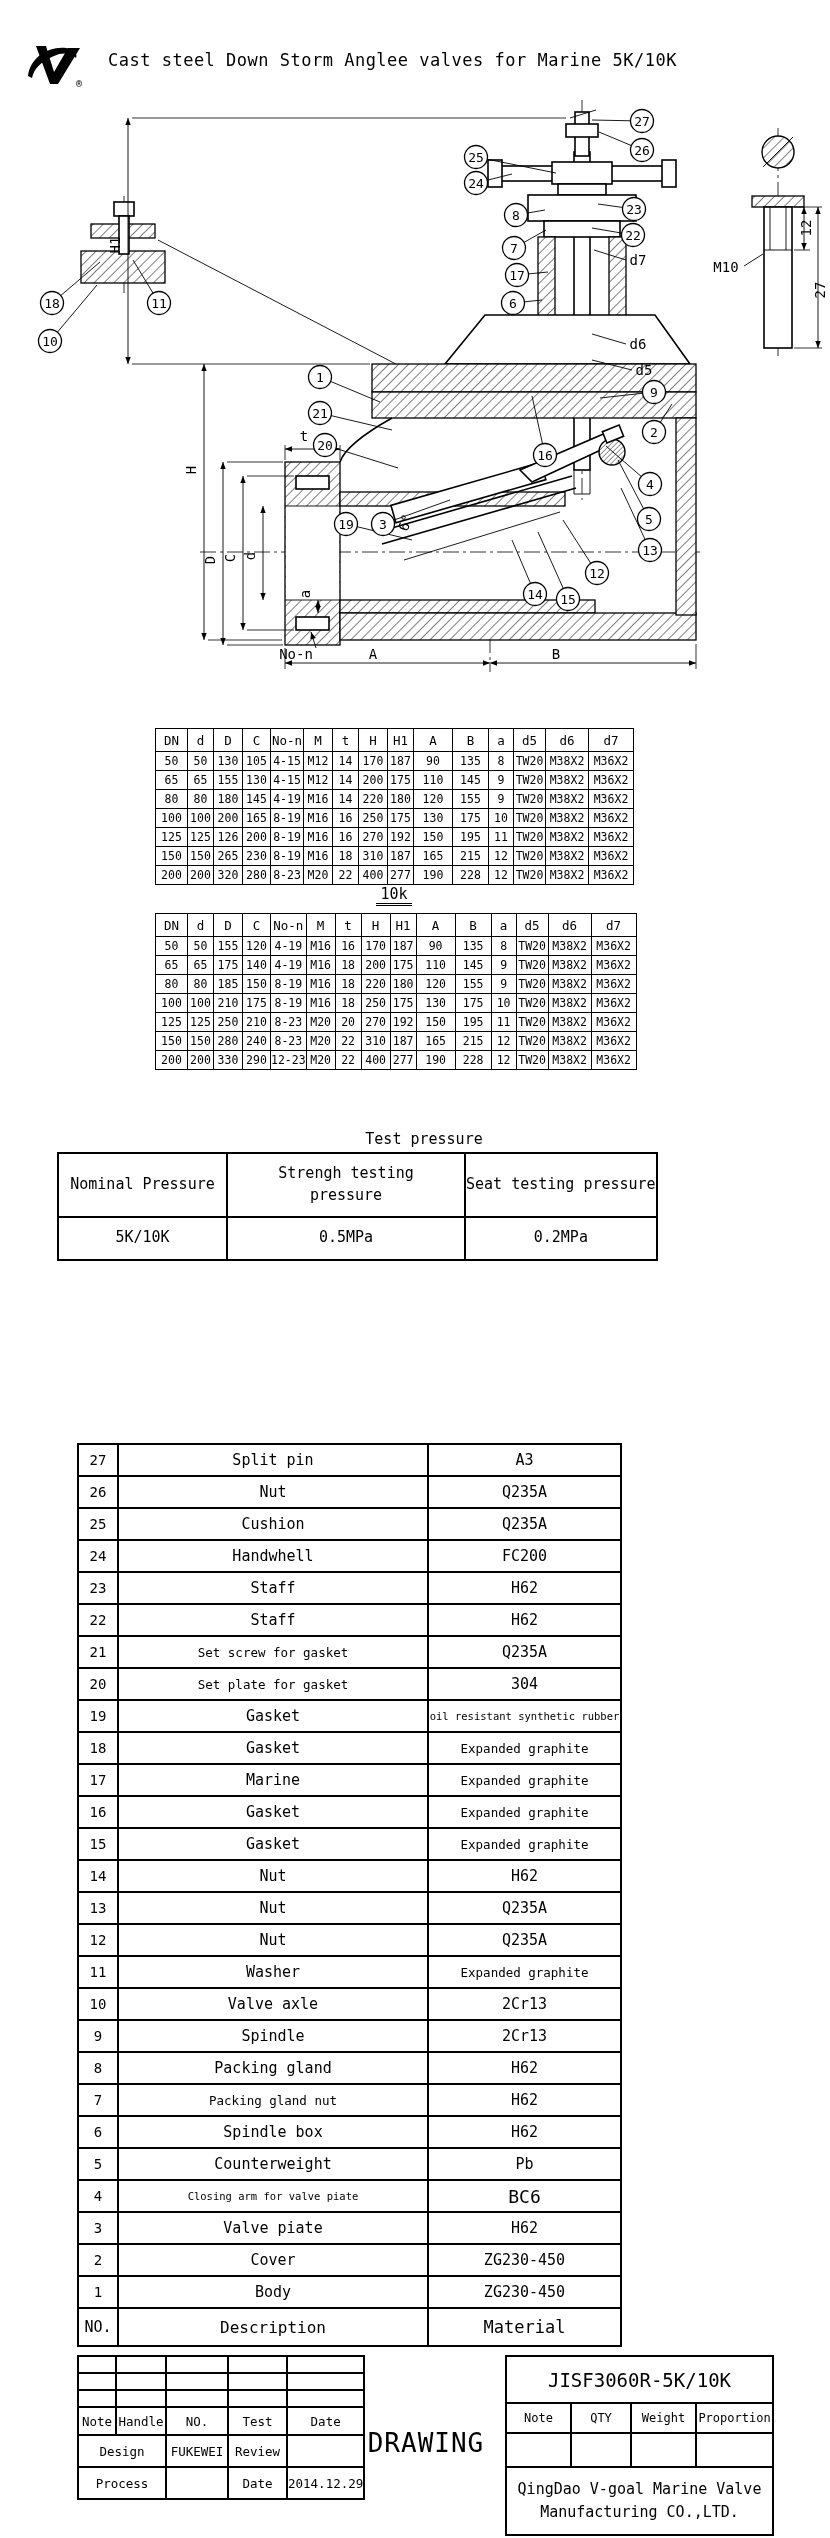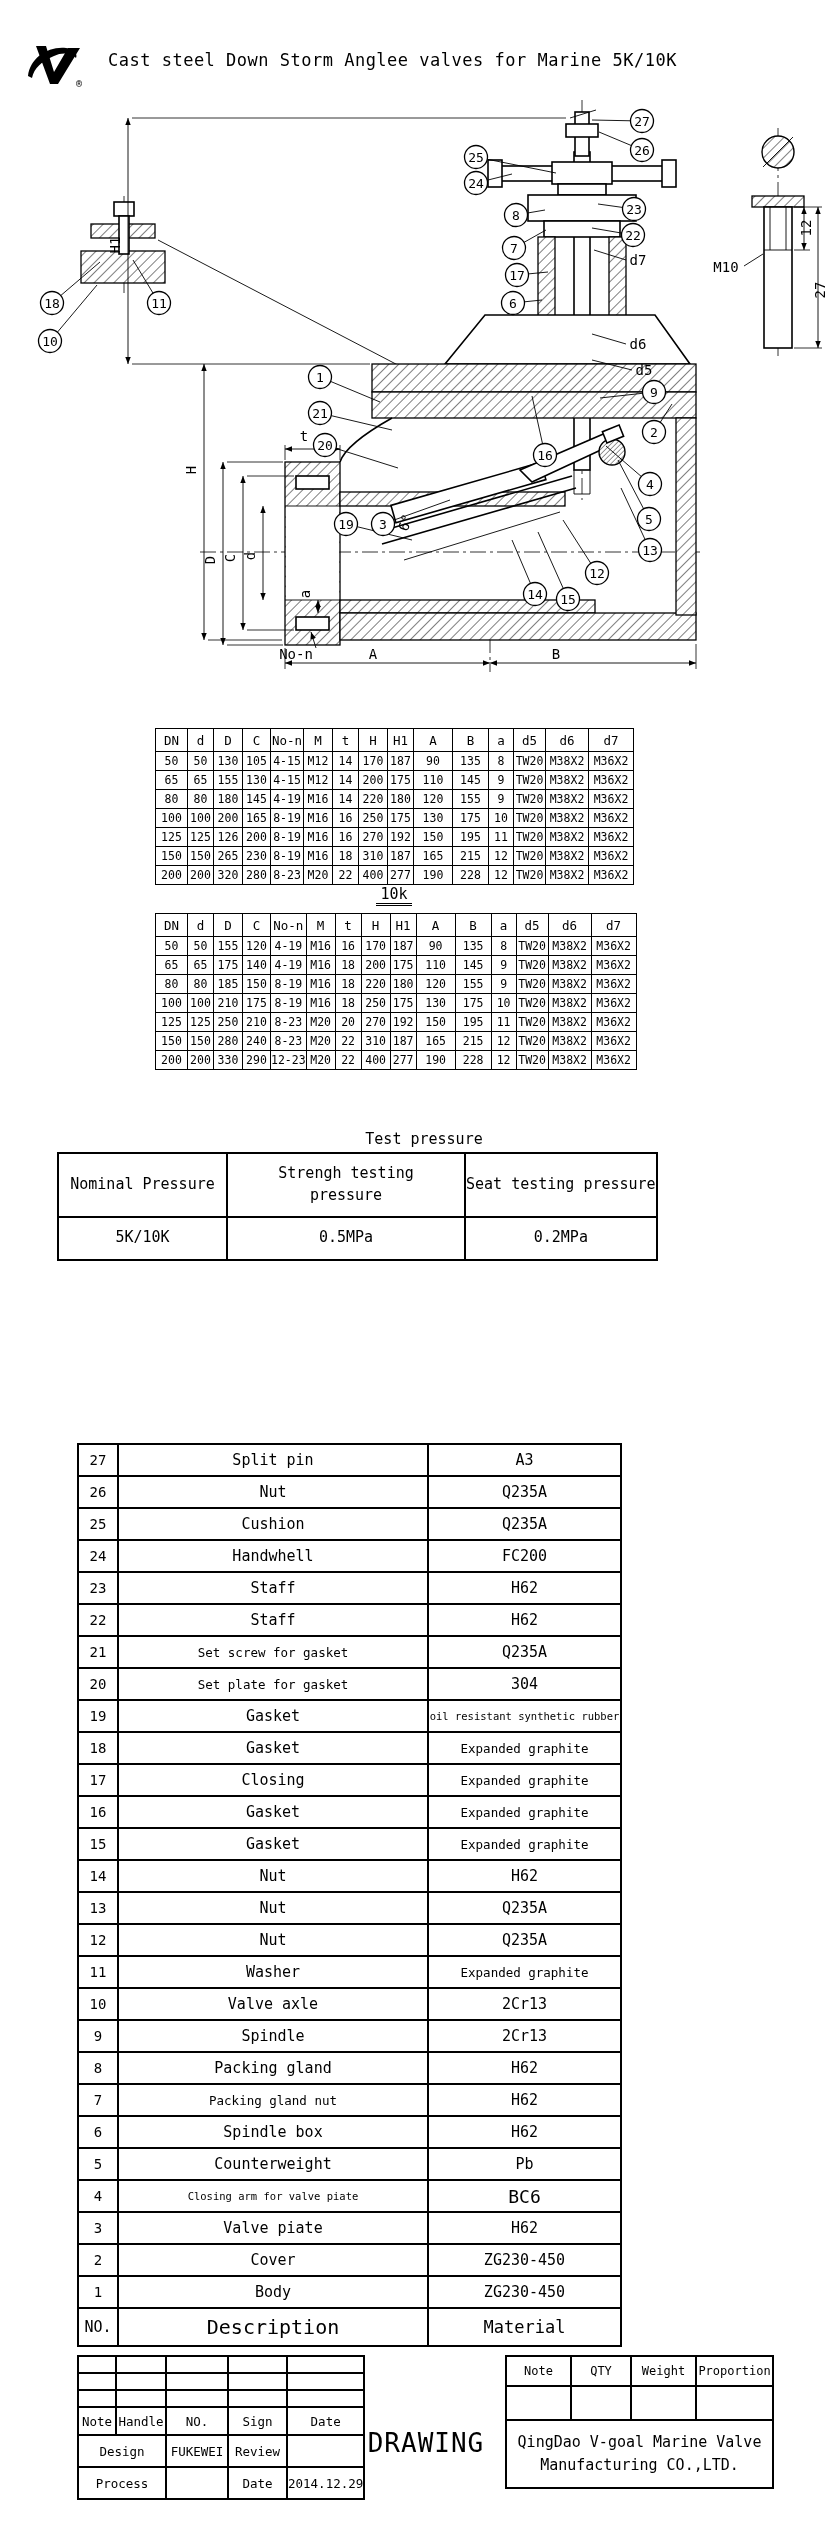--- a/index.html
+++ b/index.html
@@ -28,21 +28,21 @@
 
   
   #parts{position:absolute;left:77px;top:1443px}
   #parts td{border:2px solid #000;text-align:center;font-size:15px;padding:0}
   #parts td.no{font-size:14px}
   #parts .sm{font-size:12.5px}
   #parts .xs{font-size:10.5px}
   #parts .bg{font-size:18px}
   #parts tr{height:32px}
   #parts tr.hdr{height:38px}
-  #parts tr.hdr .h-desc{font-size:20px}
+  #parts tr.hdr .h-desc{font-size:16px}
   #parts tr.hdr .h-mat{font-size:17px}
   #parts tr.hdr .h-no{font-size:15px}
 
   
   #tbl-left{position:absolute;left:77px;top:2355px}
   #tbl-left td{border:2px solid #000;text-align:center;font-size:12.5px;padding:0}
   #drawing-word{left:347px;top:2355px;width:158px;height:175px;display:flex;
       align-items:center;justify-content:center;font-size:26px;letter-spacing:1px}
   #tbl-right{position:absolute;left:505px;top:2355px}
   #tbl-right td{border:2px solid #000;text-align:center;padding:0;font-size:12px}
@@ -749,21 +749,21 @@
           <td>Gasket</td>
           <td class="xs">oil resistant synthetic rubber</td>
         </tr>
         <tr>
           <td class="no">18</td>
           <td>Gasket</td>
           <td class="sm">Expanded graphite</td>
         </tr>
         <tr>
           <td class="no">17</td>
-          <td>Closing</td>
+          <td>Marine</td>
           <td class="sm">Expanded graphite</td>
         </tr>
         <tr>
           <td class="no">16</td>
           <td>Gasket</td>
           <td class="sm">Expanded graphite</td>
         </tr>
         <tr>
           <td class="no">15</td>
           <td>Gasket</td>
@@ -874,21 +874,21 @@
           <td></td>
           <td></td>
           <td></td>
           <td></td>
           <td></td>
         </tr>
         <tr style="height: 28px;">
           <td>Note</td>
           <td>Handle</td>
           <td>NO.</td>
-          <td>Sign</td>
+          <td>Test</td>
           <td>Date</td>
         </tr>
         <tr style="height: 32px; margin-top: 29px;">
           <td colspan="2">Design</td>
           <td>FUKEWEI</td>
           <td>Review</td>
           <td></td>
         </tr>
         <tr style="height: 32px;">
           <td colspan="2">Process</td>
@@ -902,20 +902,23 @@
   <div class="abs" id="drawing-word">DRAWING</div>
 
   <table id="tbl-right">
     <colgroup>
         <col style="width:65px">
         <col style="width:60px">
         <col style="width:65px">
         <col style="width:77px">
       </colgroup>
     <tbody>
+        <tr>
+          <td colspan="4" class="rt-title">JISF3060R-5K/10K</td>
+        </tr>
     <tr id="rt-h" class="cell-h">
           <td>Note</td>
           <td>QTY</td>
           <td>Weight</td>
           <td>Proportion</td>
         </tr>
     <tr id="rt-e" class="cell-e">
           <td></td>
           <td></td>
           <td></td>

